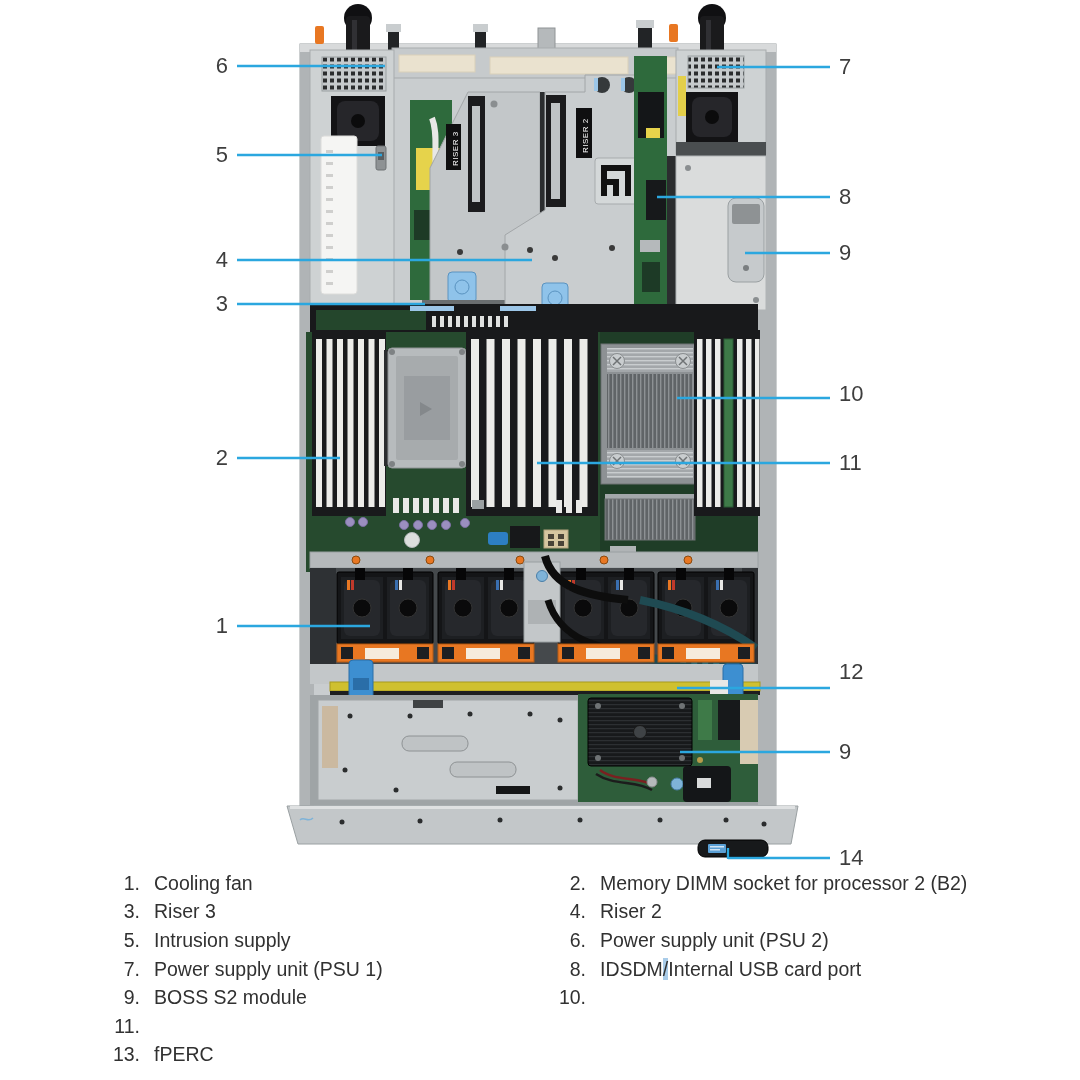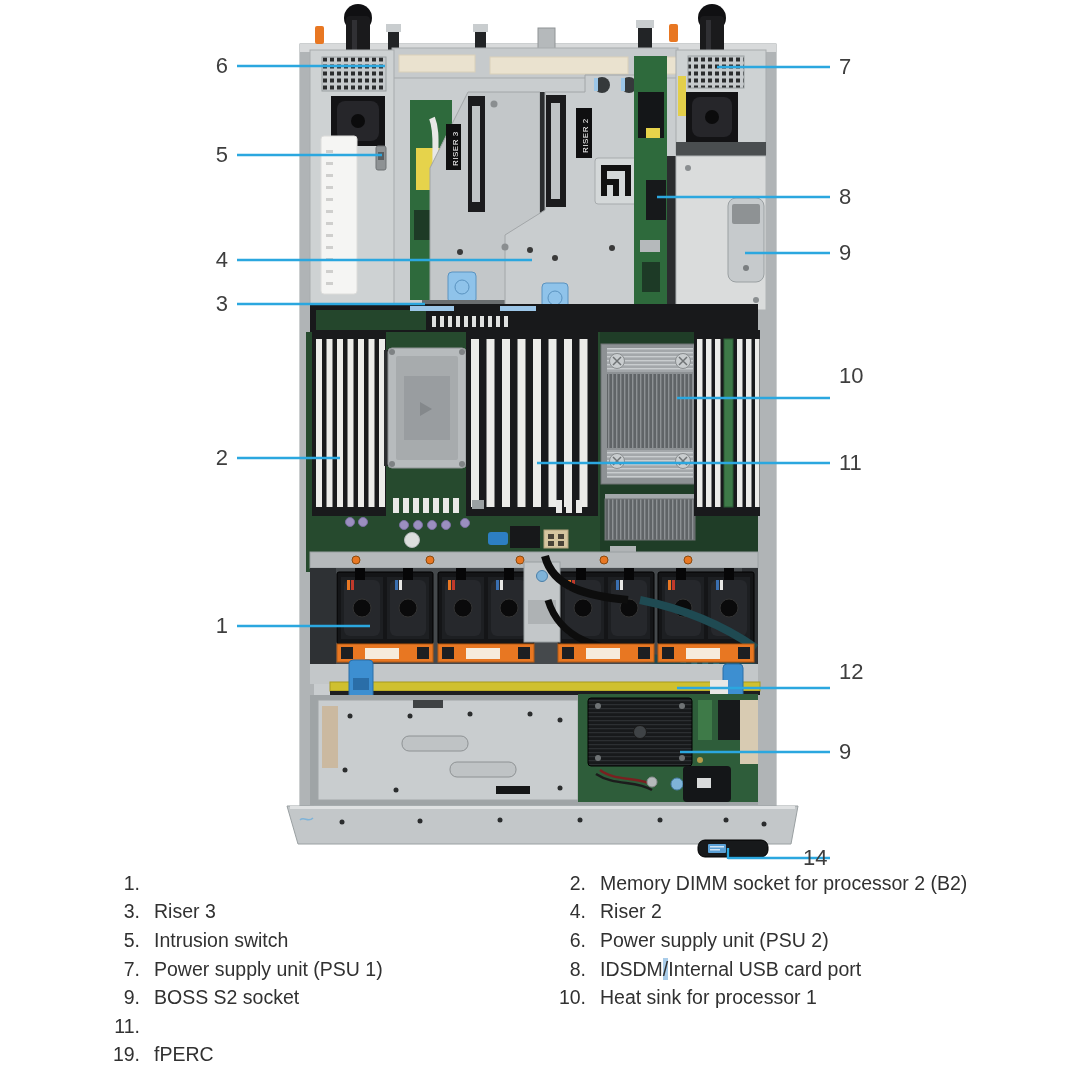--- a/index.html
+++ b/index.html
@@ -500,52 +500,53 @@
 
   <div class="callout-num left" style="left:228px;top:66px">6</div>
   <div class="callout-num left" style="left:228px;top:155px">5</div>
   <div class="callout-num left" style="left:228px;top:260px">4</div>
   <div class="callout-num left" style="left:228px;top:304px">3</div>
   <div class="callout-num left" style="left:228px;top:458px">2</div>
   <div class="callout-num left" style="left:228px;top:626px">1</div>
   <div class="callout-num" style="left:839px;top:67px">7</div>
   <div class="callout-num" style="left:839px;top:197px">8</div>
   <div class="callout-num" style="left:839px;top:253px">9</div>
-  <div class="callout-num" style="left:839px;top:376px">10</div>
+  <div class="callout-num" style="left:839px;top:394px">10</div>
   <div class="callout-num" style="left:839px;top:463px">11</div>
   <div class="callout-num" style="left:839px;top:672px">12</div>
   <div class="callout-num" style="left:839px;top:752px">9</div>
-  <div class="callout-num" style="left:803px;top:858px">14</div>
+  <div class="callout-num" style="left:839px;top:858px">14</div>
 
   <div class="legend">
     <div class="legend-col colL">
       <div class="legend-row">
         <span class="num">1.</span>
+        <span class="lbl">Cooling fan</span>
       </div>
       <div class="legend-row">
         <span class="num">3.</span>
         <span class="lbl">Riser 3</span>
       </div>
       <div class="legend-row">
         <span class="num">5.</span>
-        <span class="lbl">Intrusion switch</span>
+        <span class="lbl">Intrusion supply</span>
       </div>
       <div class="legend-row">
         <span class="num">7.</span>
         <span class="lbl">Power supply unit (PSU 1)</span>
       </div>
       <div class="legend-row">
         <span class="num">9.</span>
-        <span class="lbl">BOSS S2 socket</span>
+        <span class="lbl">BOSS S2 module</span>
       </div>
       <div class="legend-row">
         <span class="num">11.</span>
       </div>
       <div class="legend-row">
-        <span class="num">19.</span>
+        <span class="num">13.</span>
         <span class="lbl">fPERC</span>
       </div>
     </div>
     <div class="legend-col colR">
       <div class="legend-row">
         <span class="num">2.</span>
         <span class="lbl">Memory DIMM socket for processor 2 (B2)</span>
       </div>
       <div class="legend-row">
         <span class="num">4.</span>
@@ -554,17 +555,16 @@
       <div class="legend-row">
         <span class="num">6.</span>
         <span class="lbl">Power supply unit (PSU 2)</span>
       </div>
       <div class="legend-row">
         <span class="num">8.</span>
         <span class="lbl"><span>IDSDM</span><span class="slash-hl">/</span><span>Internal USB card port</span></span>
       </div>
       <div class="legend-row">
         <span class="num">10.</span>
-        <span class="lbl">Heat sink for processor 1</span>
       </div>
     </div>
   </div>
 </div>
 
 </body></html>

